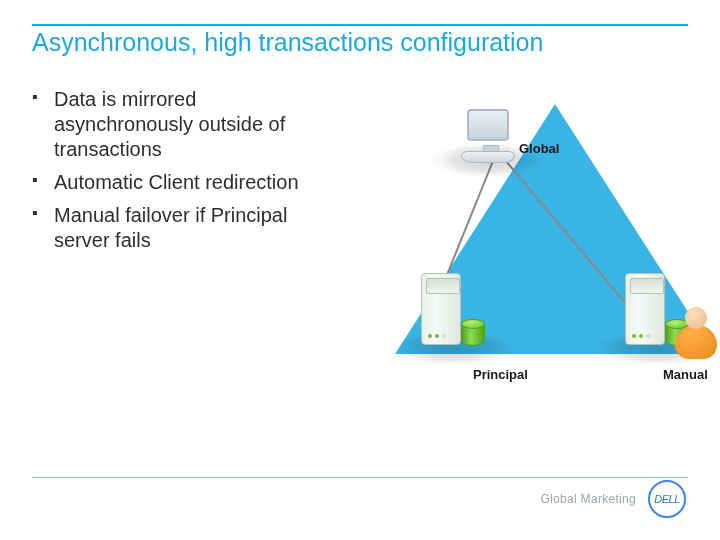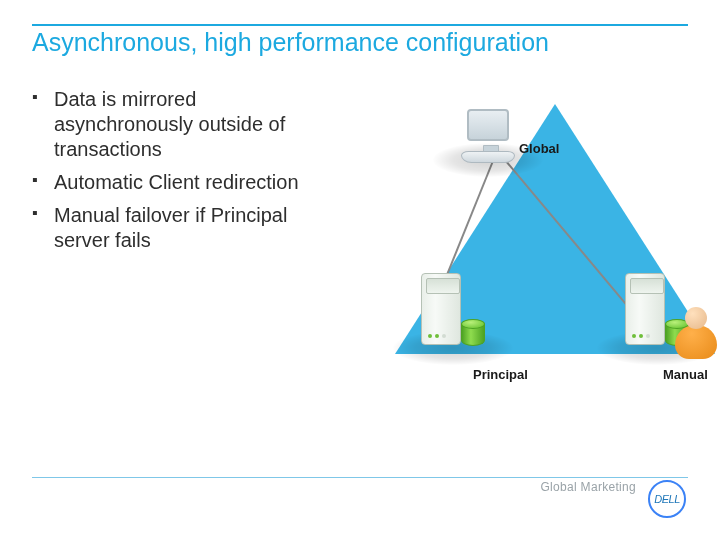--- a/index.html
+++ b/index.html
@@ -25,30 +25,30 @@
   .server::before { content: ""; position: absolute; left: 4px; top: 4px; width: 32px; height: 14px; background: linear-gradient(#d7e1d7, #eef4ee); border: 1px solid #b5c1b5; border-radius: 2px; }
   .server::after { content: ""; position: absolute; left: 6px; bottom: 6px; width: 4px; height: 4px; background: #6fbf3a; border-radius: 50%; box-shadow: 7px 0 #6fbf3a, 14px 0 #d2dcd2; }
   .db-cyl { position: absolute; width: 24px; height: 28px; }
   .db-cyl .top { position: absolute; left: 0; top: 0; width: 24px; height: 10px; background: radial-gradient(ellipse at 40% 30%, #b9f07a, #5fbf2a); border-radius: 50%; border: 1px solid #4ea323; }
   .db-cyl .body { position: absolute; left: 0; top: 5px; width: 24px; height: 22px; background: linear-gradient(90deg, #4ea323, #8fdc4e 40%, #4ea323); border: 1px solid #4ea323; border-top: none; border-radius: 0 0 12px 12px / 0 0 6px 6px; }
   .person { position: absolute; width: 46px; height: 54px; }
   .person .head { position: absolute; left: 10px; top: 0; width: 22px; height: 22px; background: radial-gradient(circle at 35% 30%, #ffe0bd, #e6b88a); border-radius: 50%; }
   .person .body { position: absolute; left: 0; top: 18px; width: 42px; height: 34px; background: radial-gradient(ellipse at 40% 25%, #ffb04a, #e88a18); border-radius: 20px 20px 14px 14px; }
   .label { position: absolute; font-size: 13px; font-weight: 700; color: #1a1a1a; }
   .footer-rule { position: absolute; left: 32px; right: 32px; bottom: 62px; height: 1px; background: #7fc7e8; }
-  .footer { position: absolute; right: 34px; bottom: 22px; display: flex; gap: 12px; }
+  .footer { position: absolute; right: 34px; bottom: 22px; display: flex; align-items: center; gap: 12px; }
   .footer-text { font-size: 12px; color: #9aa3a8; letter-spacing: 0.3px; }
   .dell-logo { width: 38px; height: 38px; border: 2px solid #3b82f6; border-radius: 50%; display: flex; align-items: center; justify-content: center; font-family: Arial, sans-serif; font-size: 11px; font-weight: 400; font-style: italic; color: #1f77b9; letter-spacing: -0.5px; }
 </style>
 </head>
 <body>
 
 <div class="slide">
   <div class="rule"></div>
-  <div class="subtitle">Asynchronous, high performance configuration</div>
+  <div class="subtitle">Asynchronous, high transactions configuration</div>
 
   <div class="content">
     <div class="bullets">
       <ul>
         <li>Data is mirrored asynchronously outside of transactions</li>
         <li>Automatic Client redirection</li>
         <li>Manual failover if Principal server fails</li>
       </ul>
     </div>
 

